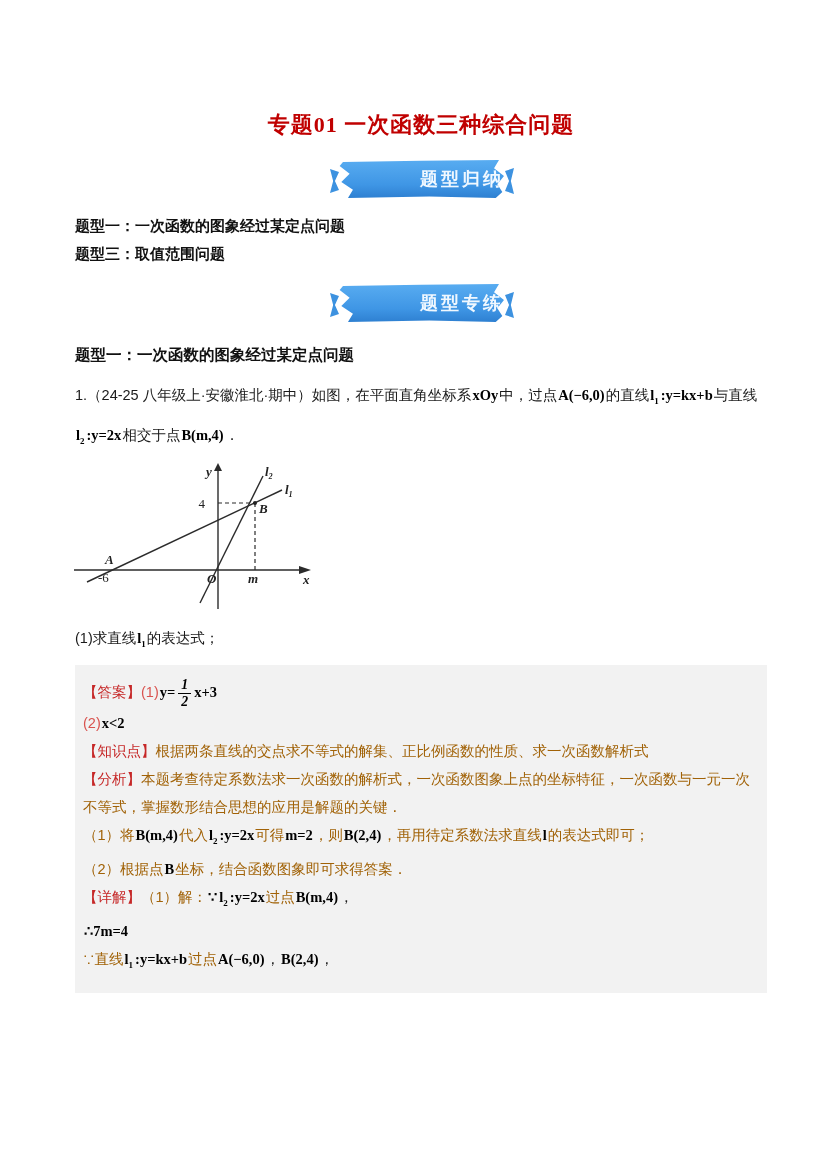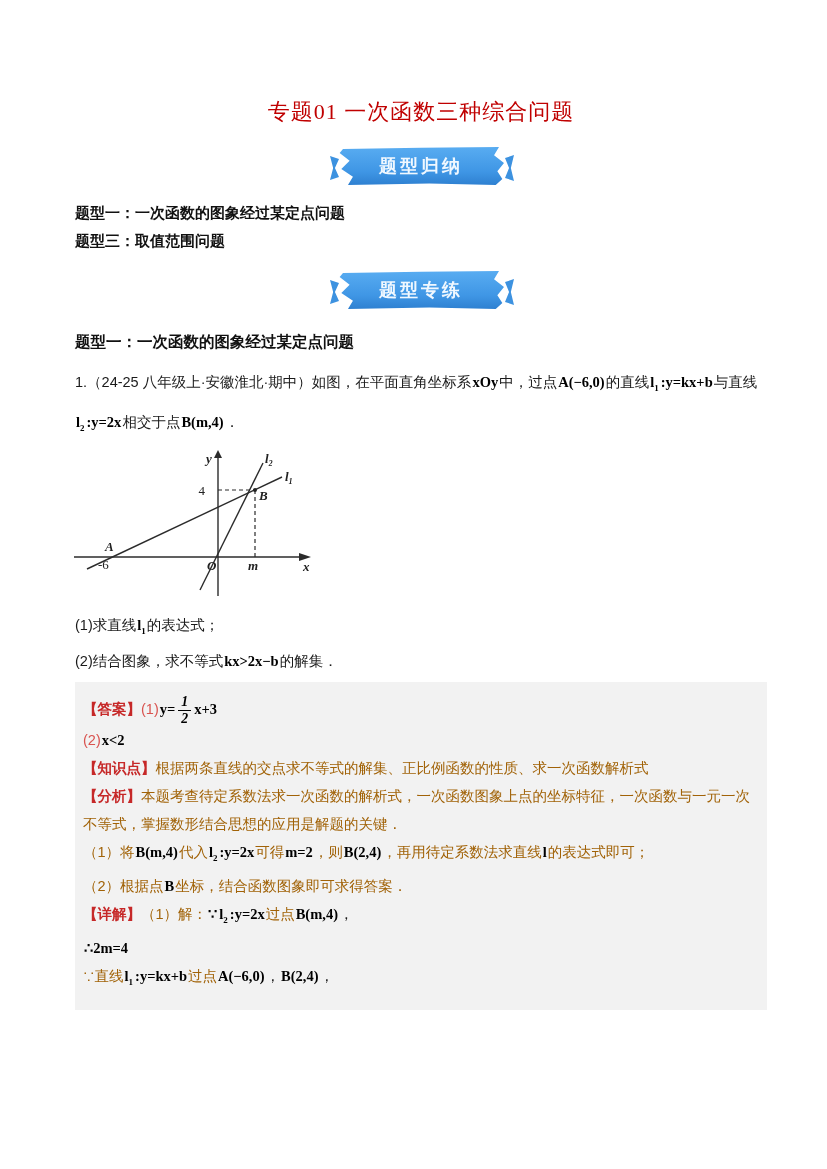--- a/index.html
+++ b/index.html
@@ -2,59 +2,59 @@
 <html><head>
 <meta charset="utf-8">
 <style>
   html,body{margin:0;padding:0;background:#ffffff;}
   .page{
     width:827px;height:1169px;background:#fff;position:relative;
     box-sizing:border-box;padding:95px 60px 0 75px;
     font-family:"Liberation Sans",sans-serif;color:#1a1a1a;overflow:hidden;
   }
   .doc-title{
-    margin:2px;text-align:center;font-size:22px;font-weight:400;color:#c00000;
+    margin:15px;text-align:center;font-size:22px;font-weight:700;color:#c00000;
     font-family:"Liberation Serif",serif;letter-spacing:1px;
   }
   
   .banner-wrap{position:relative;width:210px;margin:20px auto 0;height:40px;}
   .banner-wrap::before{
     content:"";position:absolute;left:14px;top:9px;width:9px;height:24px;background:#3d92e0;
     clip-path:polygon(0 0,100% 12%,55% 50%,100% 88%,0 100%,35% 50%);
   }
   .banner-wrap::after{
     content:"";position:absolute;right:12px;top:8px;width:9px;height:26px;background:#3d92e0;
     clip-path:polygon(100% 0,0 12%,45% 50%,0 88%,100% 100%,65% 50%);
   }
   .banner{
     position:relative;width:166px;height:38px;margin:0 auto;
     background:linear-gradient(180deg,#58acf1 0%,#3f96e5 65%,#2e80d1 100%);
     clip-path:polygon(3% 5%,50% 2%,97% 0%,94% 22%,100% 42%,96% 64%,99% 84%,95% 100%,55% 96%,6% 100%,9% 78%,2% 58%,7% 36%,1% 16%);
-    display:flex;align-items:center;justify-content:center;
+    display:flex;align-items:center;justify-content:flex-end;
   }
   .banner-label{color:#f0f8ff;font-weight:700;font-size:18px;letter-spacing:3px;}
   .type-row{margin-top:17px;font-size:15px;font-weight:700;color:#111;display:flex;}
   .type-row .col-left{width:340px;flex:none;}
   .type-row.second{margin-top:9px;}
   .section-heading{margin:21px 0 0 0;font-size:15.5px;font-weight:700;color:#111;}
   .prob-text{margin:12px 0 0 0;font-size:14.5px;line-height:34px;}
   .graph-box{margin:5px 0 0 -3px;}
   .q-line{margin:8px 0 0 0;font-size:14.5px;line-height:22px;}
   .answer-block{
     margin-top:10px;background:#f2f2f2;box-sizing:border-box;width:692px;
     padding:12px 14px 14px 8px;font-size:14.5px;
   }
   .ans-line{line-height:28px;}
   
   .seg-t{color:#1a1a1a;}
   .seg-m{font-family:"Liberation Serif",serif;font-weight:700;color:#000;padding:0 1px;}
   .seg-m sub{font-size:0.62em;}
   .seg-r{color:#a16207;}
   .seg-rn{color:#d9534f;}
-  .seg-rl{color:#c62828;font-weight:700;}
+  .seg-rl{color:#c62828;font-weight:400;}
   .frac{
     display:inline-flex;flex-direction:column;align-items:center;vertical-align:middle;
     line-height:1.15;font-size:0.95em;margin:0 2px;
     font-family:"Liberation Serif",serif;font-weight:700;font-style:italic;color:#000;
   }
   .frac .num{border-bottom:1.6px solid #000;padding:0 3px;}
   .frac .den{padding:0 3px;}
   svg text{font-family:"Liberation Serif",serif;font-size:13px;fill:#222;}
   svg text.it{font-style:italic;font-weight:700;}
 </style>
@@ -112,30 +112,29 @@
       <text class="it" x="187" y="50">B</text>
       <text class="it" x="213" y="31">l₁</text>
       <text class="it" x="193" y="13">l₂</text>
       <text x="133" y="45" text-anchor="end">4</text>
       <text class="it" x="176" y="120">m</text>
       <text x="26" y="119">-6</text>
     </svg>
   </div>
 
   <p class="q-line"><span class="seg-t">(1)求直线</span><span class="seg-m">l<sub>1</sub></span><span class="seg-t">的表达式；</span></p>
-  <p class="q-line"><span class="seg-t">(2)结合图象，求不等式</span><span class="seg-m">kx&gt;2x−b</span><span class="seg-t">的解集．</span></p>
 
   <div class="answer-block">
       <div class="ans-line"><span class="seg-rl">【答案】</span><span class="seg-rn">(1)</span><span class="seg-m">y=</span><span class="frac">
           <span class="num">1</span>
           <span class="den">2</span>
         </span><span class="seg-m">x+3</span></div>
       <div class="ans-line"><span class="seg-rn">(2)</span><span class="seg-m">x&lt;2</span></div>
       <div class="ans-line"><span class="seg-rl">【知识点】</span><span class="seg-r">根据两条直线的交点求不等式的解集、正比例函数的性质、求一次函数解析式</span></div>
       <div class="ans-line"><span class="seg-rl">【分析】</span><span class="seg-r">本题考查待定系数法求一次函数的解析式，一次函数图象上点的坐标特征，一次函数与一元一次不等式，掌握数形结合思想的应用是解题的关键．</span></div>
       <div class="ans-line"><span class="seg-r">（1）将</span><span class="seg-m">B(m,4)</span><span class="seg-r">代入</span><span class="seg-m">l<sub>2</sub></span><span class="seg-m">:y=2x</span><span class="seg-r">可得</span><span class="seg-m">m=2</span><span class="seg-r">，则</span><span class="seg-m">B(2,4)</span><span class="seg-r">，再用待定系数法求直线</span><span class="seg-m">l</span><span class="seg-r">的表达式即可；</span></div>
       <div class="ans-line"><span class="seg-r">（2）根据点</span><span class="seg-m">B</span><span class="seg-r">坐标，结合函数图象即可求得答案．</span></div>
       <div class="ans-line"><span class="seg-rl">【详解】</span><span class="seg-r">（1）解：</span><span class="seg-m">∵</span><span class="seg-m">l<sub>2</sub></span><span class="seg-m">:y=2x</span><span class="seg-r">过点</span><span class="seg-m">B(m,4)</span><span class="seg-t">，</span></div>
-      <div class="ans-line"><span class="seg-m">∴2m=4</span></div>
+      <div class="ans-line"><span class="seg-m">∴7m=4</span></div>
       <div class="ans-line"><span class="seg-r">∵直线</span><span class="seg-m">l<sub>1</sub></span><span class="seg-m">:y=kx+b</span><span class="seg-r">过点</span><span class="seg-m">A(−6,0)</span><span class="seg-t">，</span><span class="seg-m">B(2,4)</span><span class="seg-t">，</span></div>
     </div>
 
 </div>
 
 </body></html>

